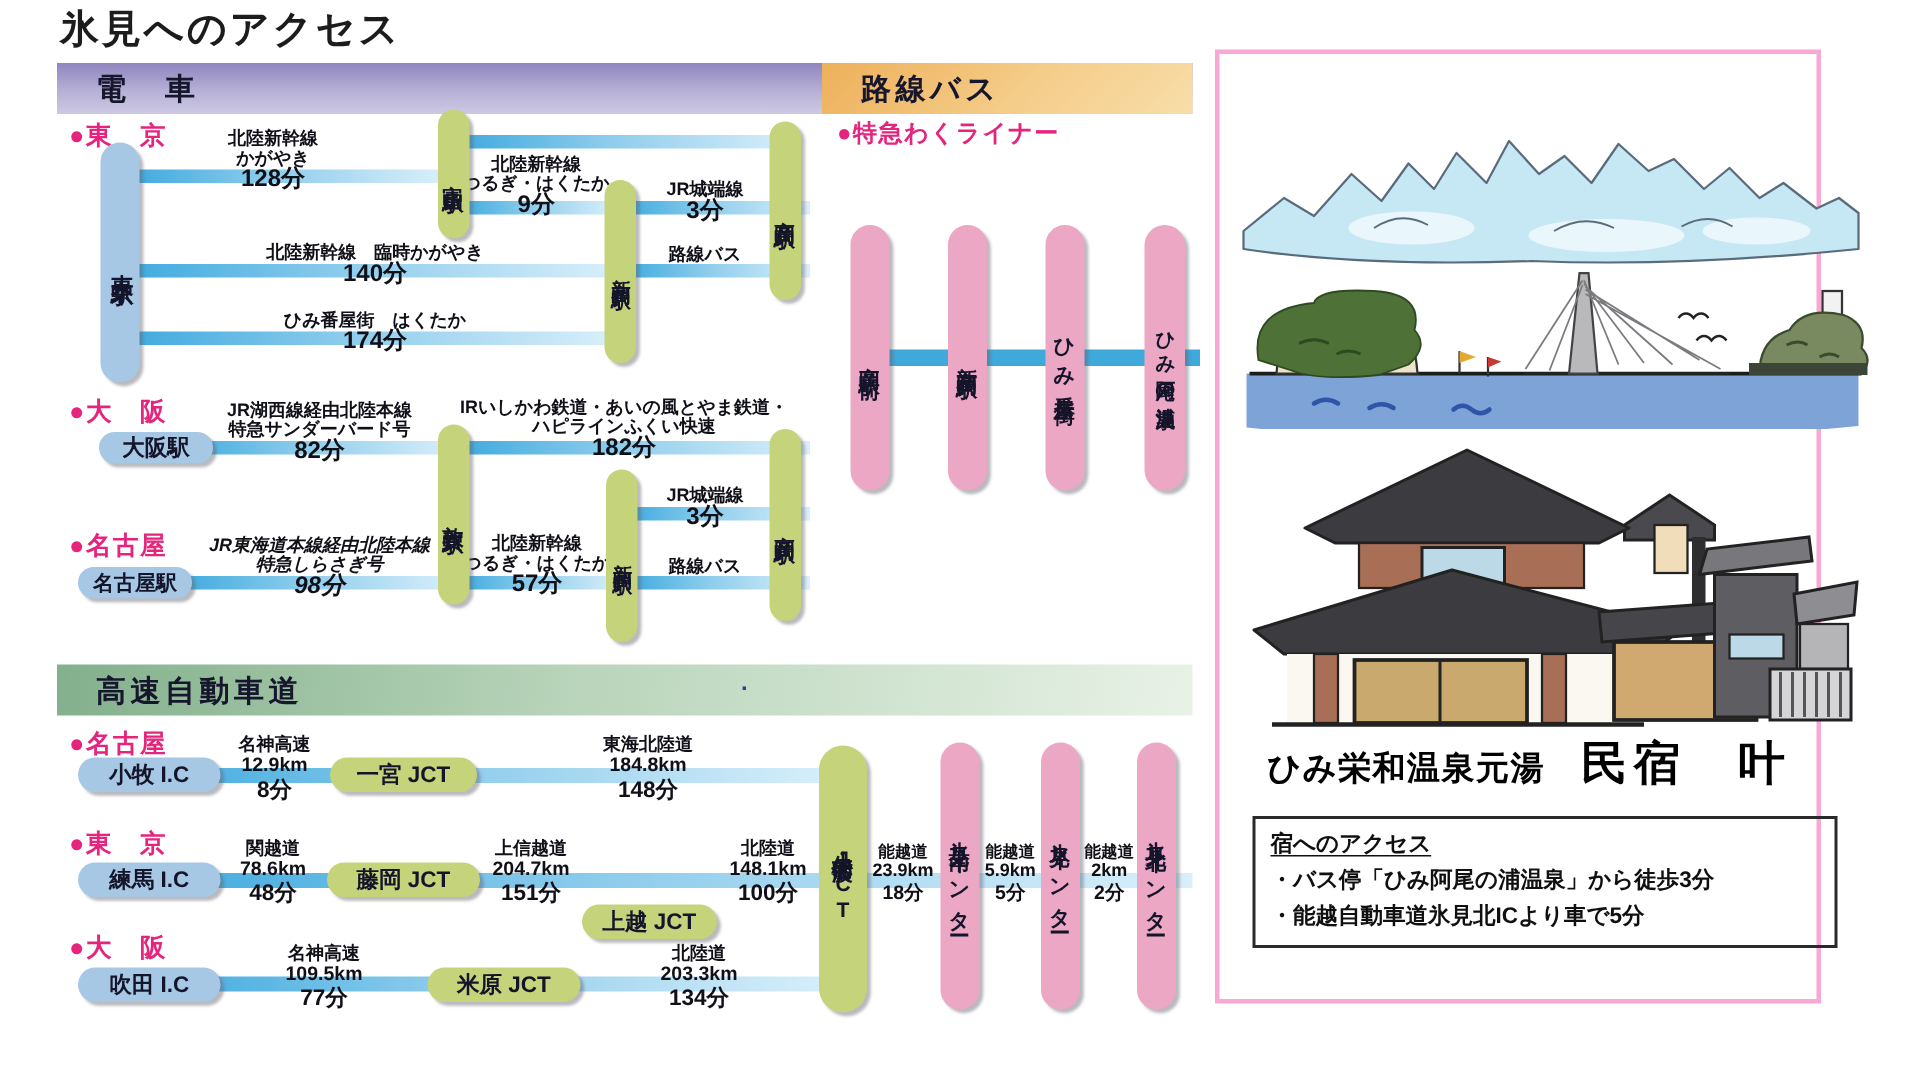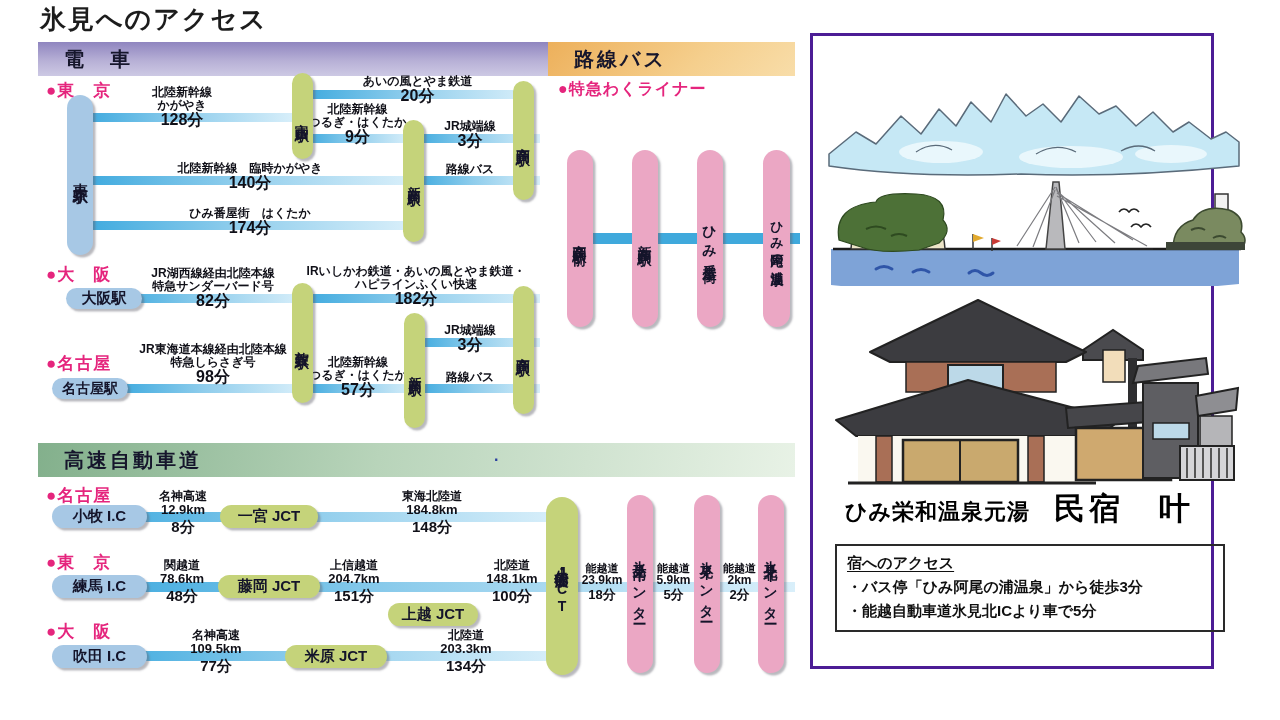--- a/index.html
+++ b/index.html
@@ -24,21 +24,21 @@
   .rlabel .t{display:block;font-size:16px;line-height:15px;}
   .seg{position:absolute;text-align:center;z-index:2;color:#101018;}
   .seg .road{display:block;font-size:12px;line-height:14px;}
   .seg .dist{display:block;font-size:13px;line-height:14px;}
   .seg .time{display:block;font-size:15px;line-height:19px;}
   .seg-sm .road{font-size:11px;line-height:12px;}
   .seg-sm .dist{font-size:12px;line-height:13px;}
   .seg-sm .time{font-size:13px;line-height:16px;}
   .f15{font-size:15px;} .f14{font-size:14px;} .f13{font-size:13px;}
   #stray-dot{position:absolute;left:494px;top:447px;font-size:16px;color:#2a3f9f;z-index:2;}
-  #panel{position:absolute;left:810px;top:33px;width:404px;height:636px;border:3px solid #4c1d95;
+  #panel{position:absolute;left:810px;top:33px;width:404px;height:636px;border:3px solid #f9a8d4;
          background:#fff;z-index:4;box-sizing:border-box;text-decoration:underline;}
   #scenery{position:absolute;left:8px;top:18px;}
   #house{position:absolute;left:15px;top:252px;}
   #inn-title{position:absolute;left:32px;top:452px;display:flex;align-items:baseline;color:#000;white-space:nowrap;}
   #inn-title .small{font-size:22px;letter-spacing:1px;}
   #inn-title .large{font-size:31px;letter-spacing:4px;margin-left:24px;}
   #access-box{position:absolute;left:22px;top:508px;width:390px;height:88px;border:2px solid #2a2a2a;
       box-sizing:border-box;padding:5px 10px;font-size:15px;line-height:24px;color:#101010;}
   #access-box .heading{text-decoration:underline;text-underline-offset:3px;}
   #access-box div{white-space:nowrap;}
@@ -71,24 +71,20 @@
   <div class="line" style="left:420px;top:338px;width:120px;"></div>
   <div class="line" style="left:122px;top:384px;width:182px;"></div>
   <div class="line" style="left:308px;top:384px;width:106px;"></div>
   <div class="line" style="left:420px;top:384px;width:120px;"></div>
 
   <div class="rlabel" style="left:112px;top:86px;width:140px;">
     <span class="s1">北陸新幹線</span>
     <span class="s2">かがやき</span>
     <span class="t">128分</span>
   </div>
-  <div class="rlabel" style="left:330px;top:75px;width:175px;">
-    <span class="s1">あいの風とやま鉄道</span>
-    <span class="t">20分</span>
-  </div>
   <div class="rlabel" style="left:300px;top:103px;width:115px;">
     <span class="s1">北陸新幹線</span>
     <span class="s2">つるぎ・はくたか</span>
     <span class="t">9分</span>
   </div>
   <div class="rlabel" style="left:420px;top:120px;width:100px;">
     <span class="s1">JR城端線</span>
     <span class="t">3分</span>
   </div>
   <div class="rlabel" style="left:150px;top:162px;width:200px;">
@@ -109,21 +105,21 @@
   </div>
   <div class="rlabel" style="left:296px;top:265px;width:240px;">
     <span class="s1">IRいしかわ鉄道・あいの風とやま鉄道・</span>
     <span class="s2">ハピラインふくい快速</span>
     <span class="t">182分</span>
   </div>
   <div class="rlabel" style="left:420px;top:324px;width:100px;">
     <span class="s1">JR城端線</span>
     <span class="t">3分</span>
   </div>
-  <div class="rlabel" style="left:118px;top:343px;width:190px;">
+  <div class="rlabel" style="left:118px;top:357px;width:190px;font-style:italic;">
     <span class="s1">JR東海道本線経由北陸本線</span>
     <span class="s2">特急しらさぎ号</span>
     <span class="t">98分</span>
   </div>
   <div class="rlabel" style="left:302px;top:356px;width:112px;">
     <span class="s1">北陸新幹線</span>
     <span class="s2">つるぎ・はくたか</span>
     <span class="t">57分</span>
   </div>
   <div class="rlabel" style="left:420px;top:371px;width:100px;">

